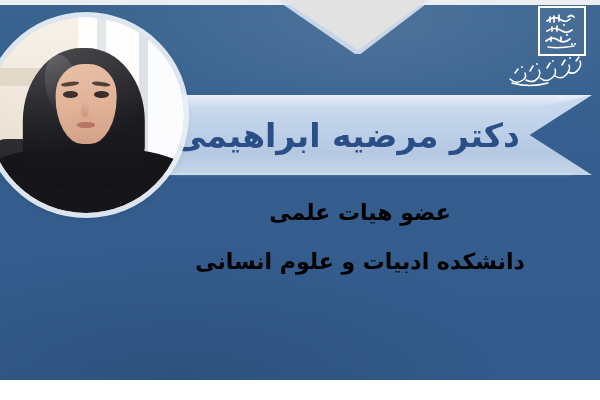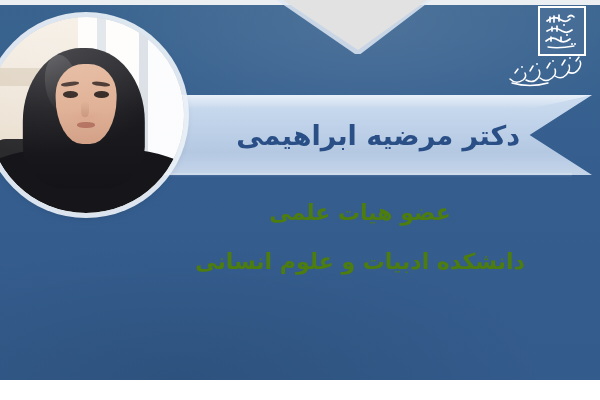--- a/index.html
+++ b/index.html
@@ -113,36 +113,36 @@
     width: 448px;
     height: 80px;
     display: flex;
     align-items: center;
     justify-content: flex-start;
     padding-right: 0;
     padding-left: 24px;
     box-sizing: border-box;
     direction: rtl;
     font-family: "DejaVu Sans", "Liberation Sans", sans-serif;
-    font-size: 27px;
+    font-size: 33px;
     font-weight: bold;
     color: #2a4f86;
     letter-spacing: 0px;
     white-space: nowrap;
   }
 
   
   .subtitle {
     position: absolute;
     left: 160px;
     top: 196px;
     width: 400px;
     direction: rtl;
     text-align: center;
-    color: #4d7c0f;
+    color: #000000;
     font-family: "DejaVu Sans", "Liberation Sans", sans-serif;
     font-weight: bold;
     line-height: 1.5;
   }
   .subtitle-line1 { font-size: 22px; display: block; }
   .subtitle-line2 { font-size: 22px; display: block; margin-top: 16px; }
 
   
   .photo {
     position: absolute;

